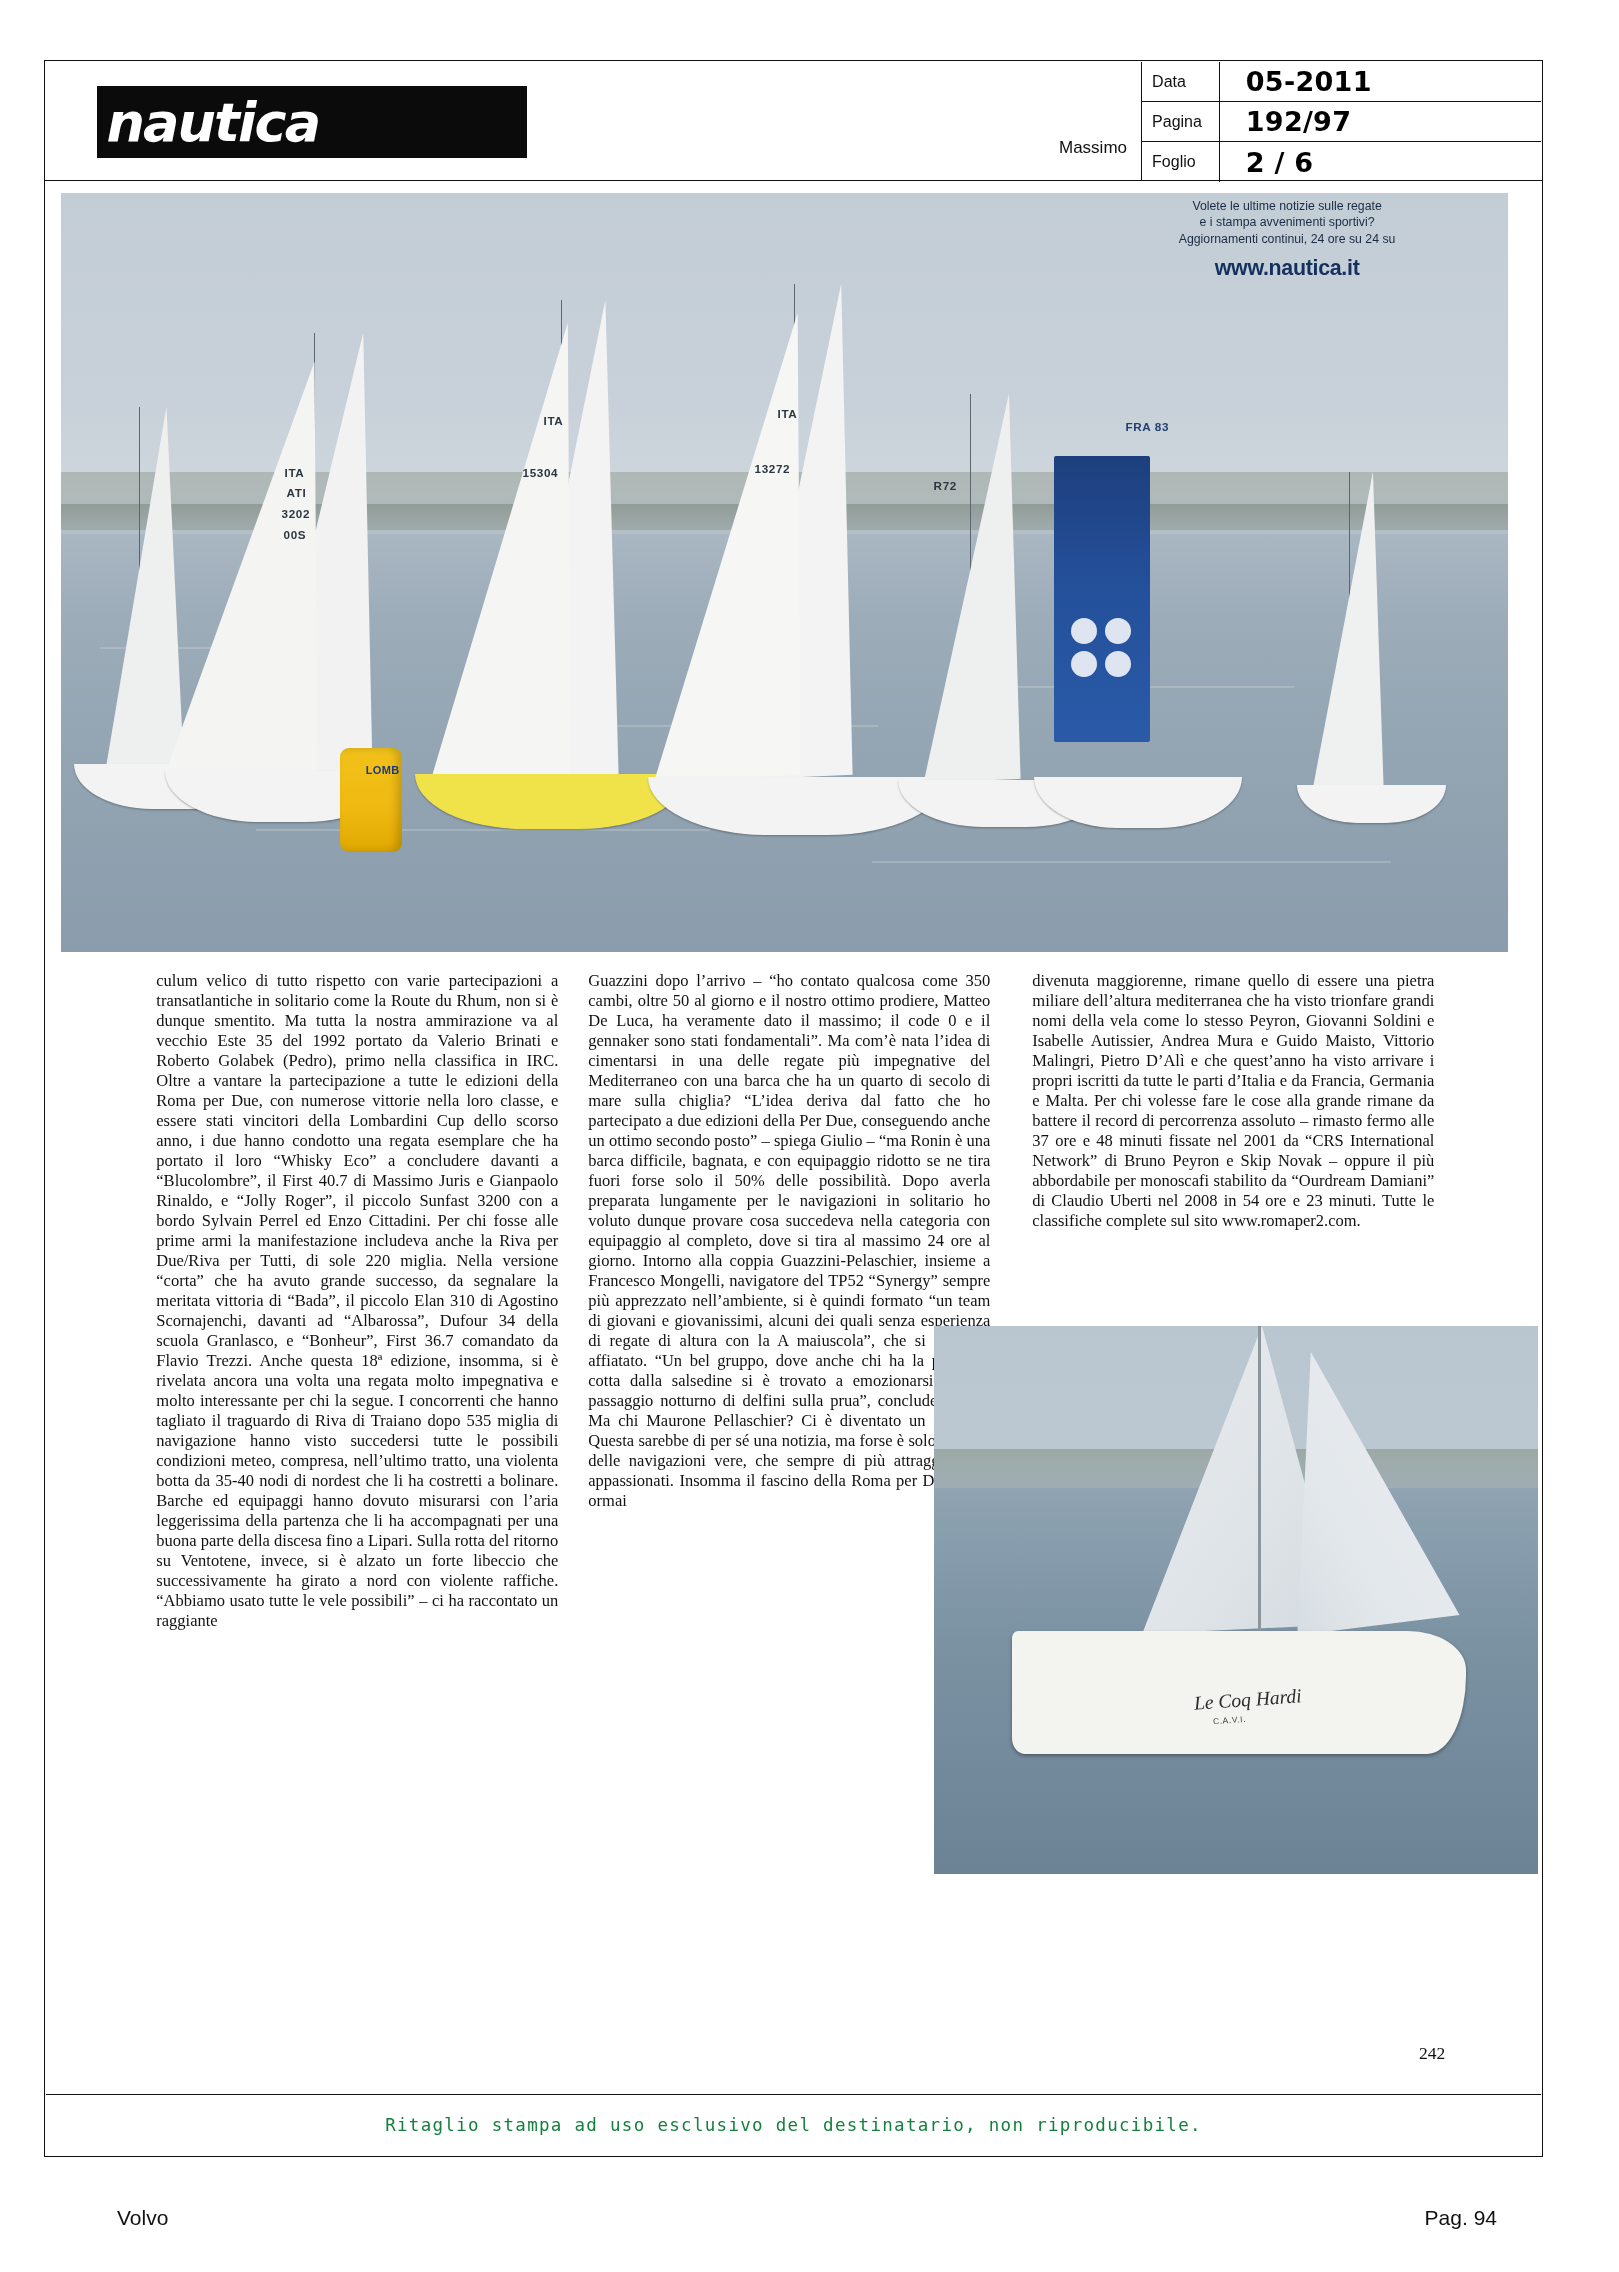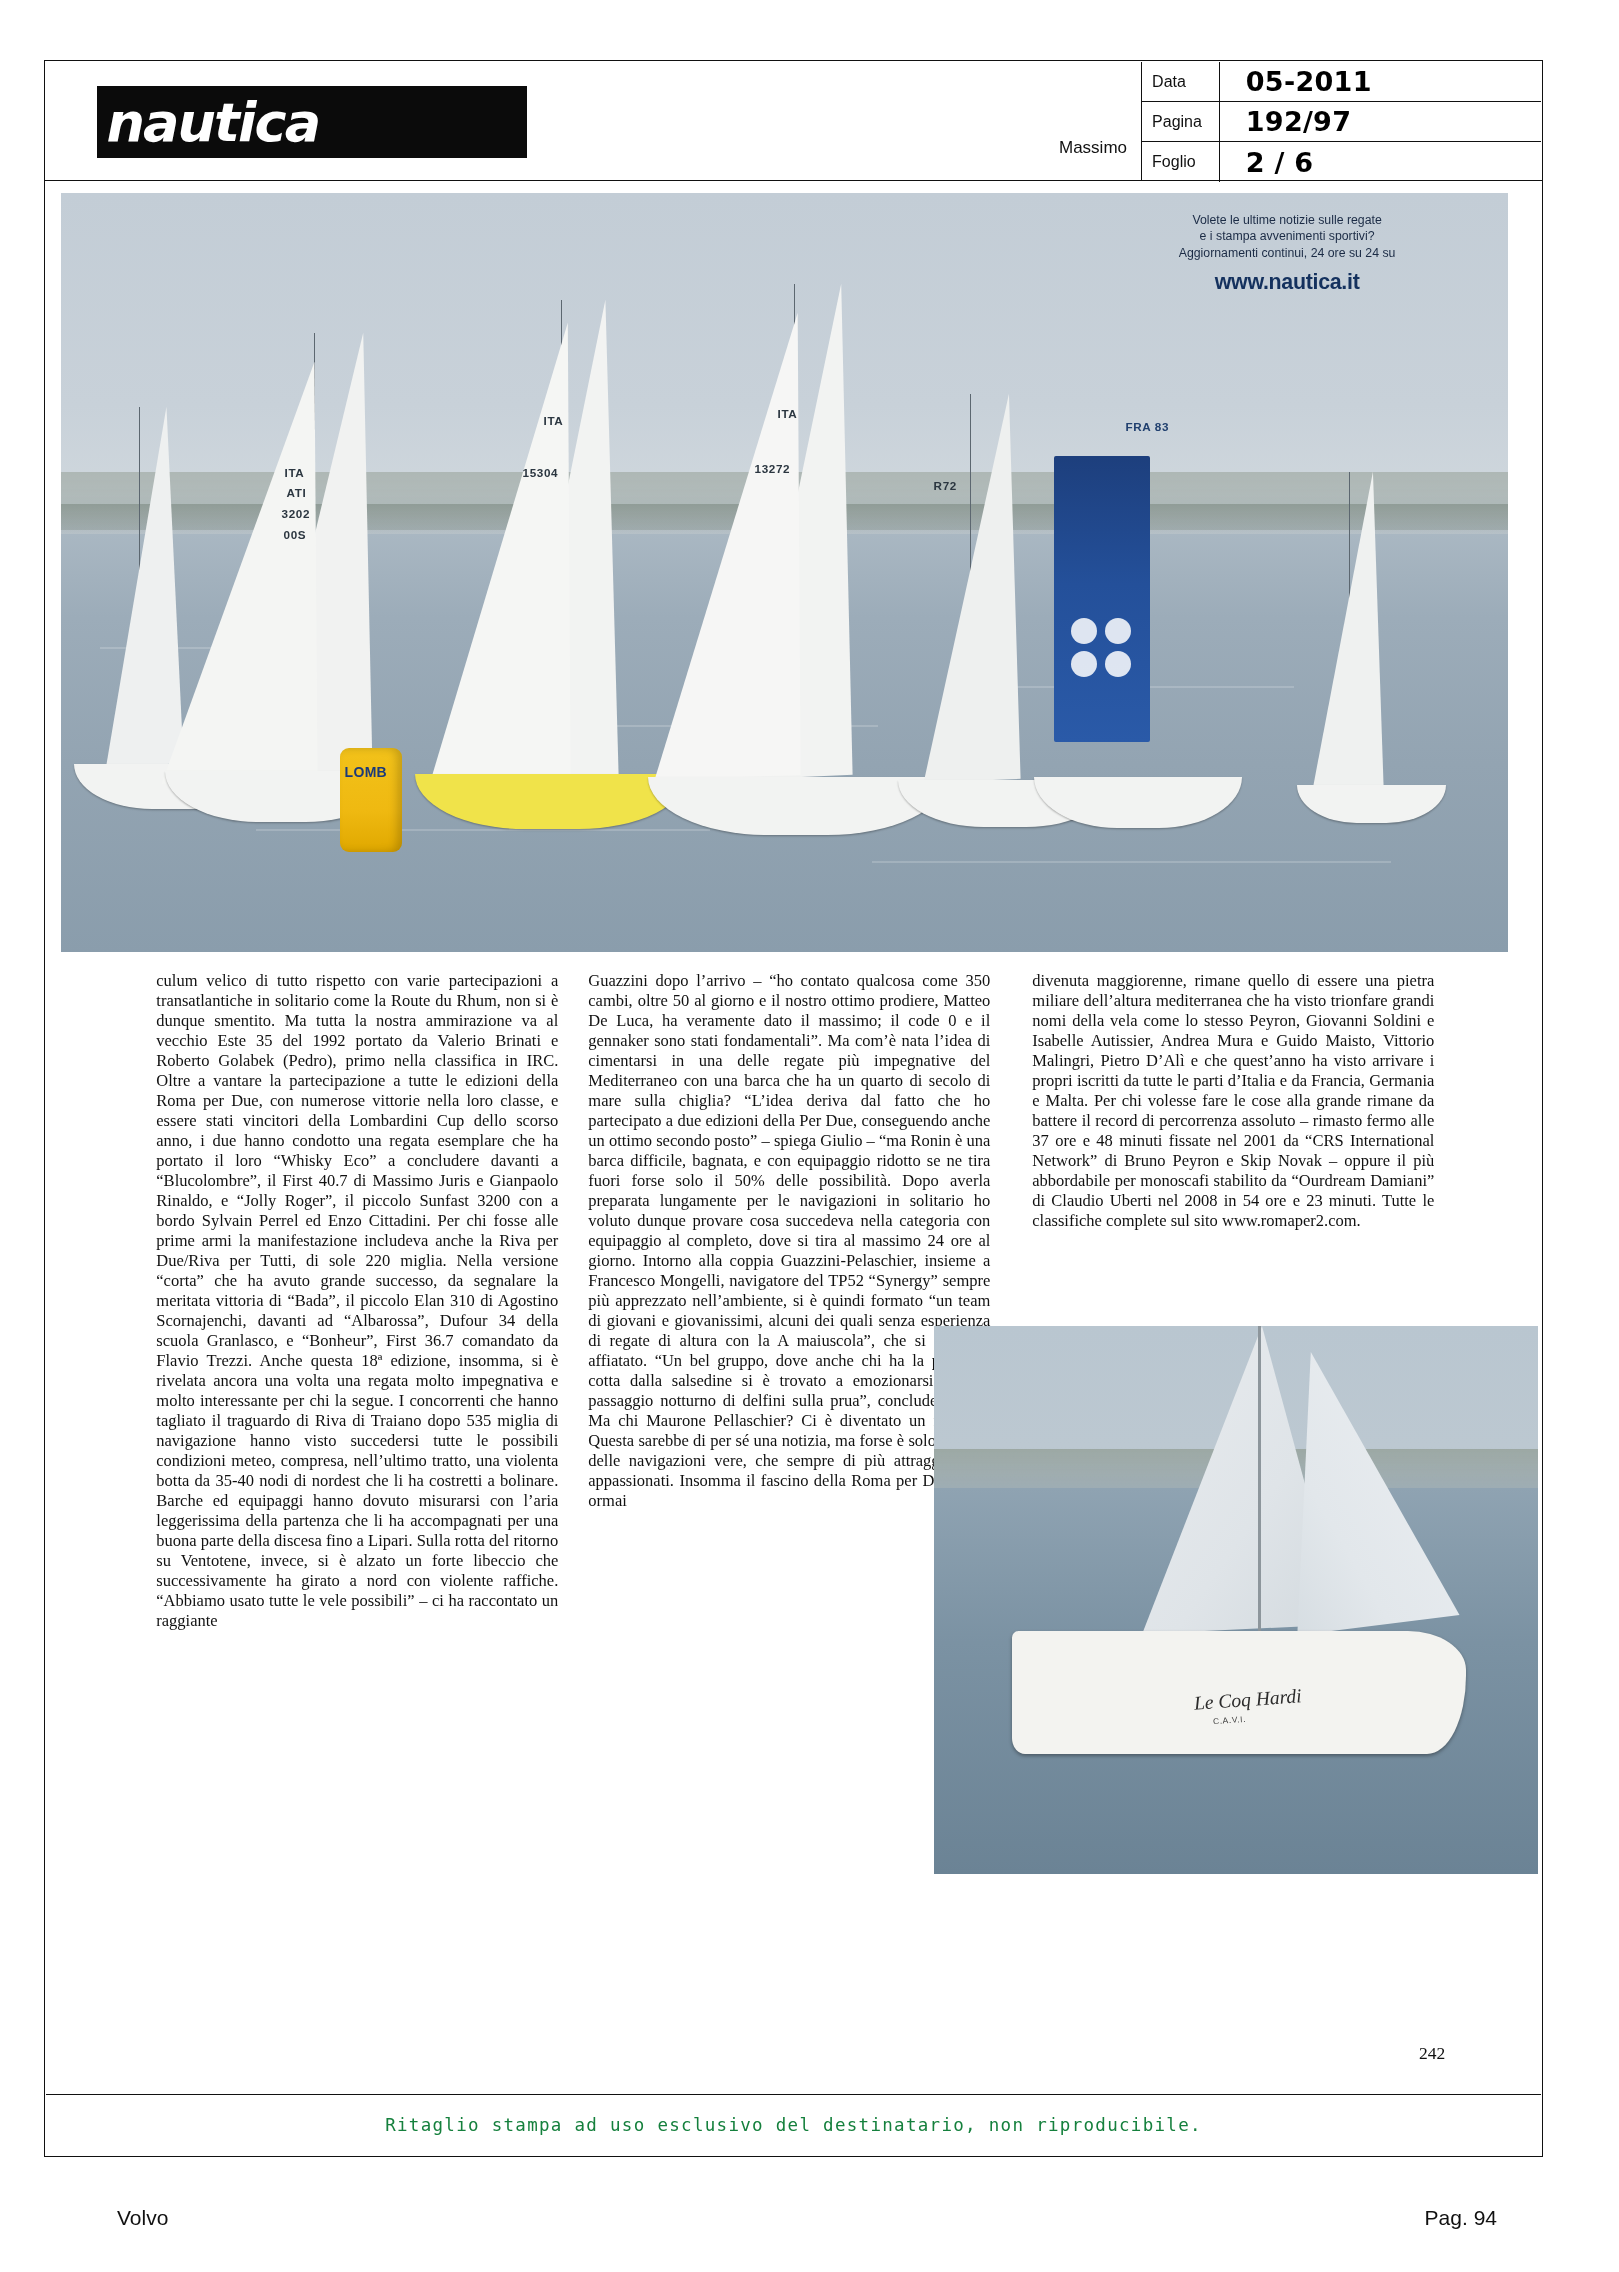--- a/index.html
+++ b/index.html
@@ -218,21 +218,21 @@
   }
   .mast {
     position: absolute;
     width: 1.9px;
     background: #5c6770;
   }
   
   .promo {
     position: absolute;
     right: 52px;
-    top: 19px;
+    top: 5px;
     width: 337px;
     text-align: center;
     color: #1b2b45;
     font-family: "Liberation Sans", sans-serif;
   }
   .promo .l1 { font-size: 12.3px; line-height: 1.35; }
   .promo .l2 {
     margin-top: 9px;
     font-weight: 700;
     font-size: 21.4px;
@@ -405,26 +405,26 @@
     left: 279px;
     top: 555px;
     width: 62px;
     height: 104px;
     background: linear-gradient(to bottom, #f2c21a 0%, #efb911 60%, #e0a800 100%);
     border-radius: 9px;
     box-shadow: inset -5.2px 0 9px rgba(0,0,0,0.18);
   }
   .buoy-text {
     position: absolute;
-    left: 284px;
+    left: 296px;
     top: 571px;
     width: 52px;
-    text-align: left;
-    font-family: "Liberation Sans", sans-serif;
-    font-size: 14px;
+    text-align: center;
+    font-family: "Liberation Sans", sans-serif;
+    font-size: 11px;
     font-weight: 700;
     color: #1b3a7a;
     letter-spacing: 0.3px;
   }
   .orange-banner {
     position: absolute;
     left: 993px;
     top: 263px;
     width: 96px;
     height: 286px;

